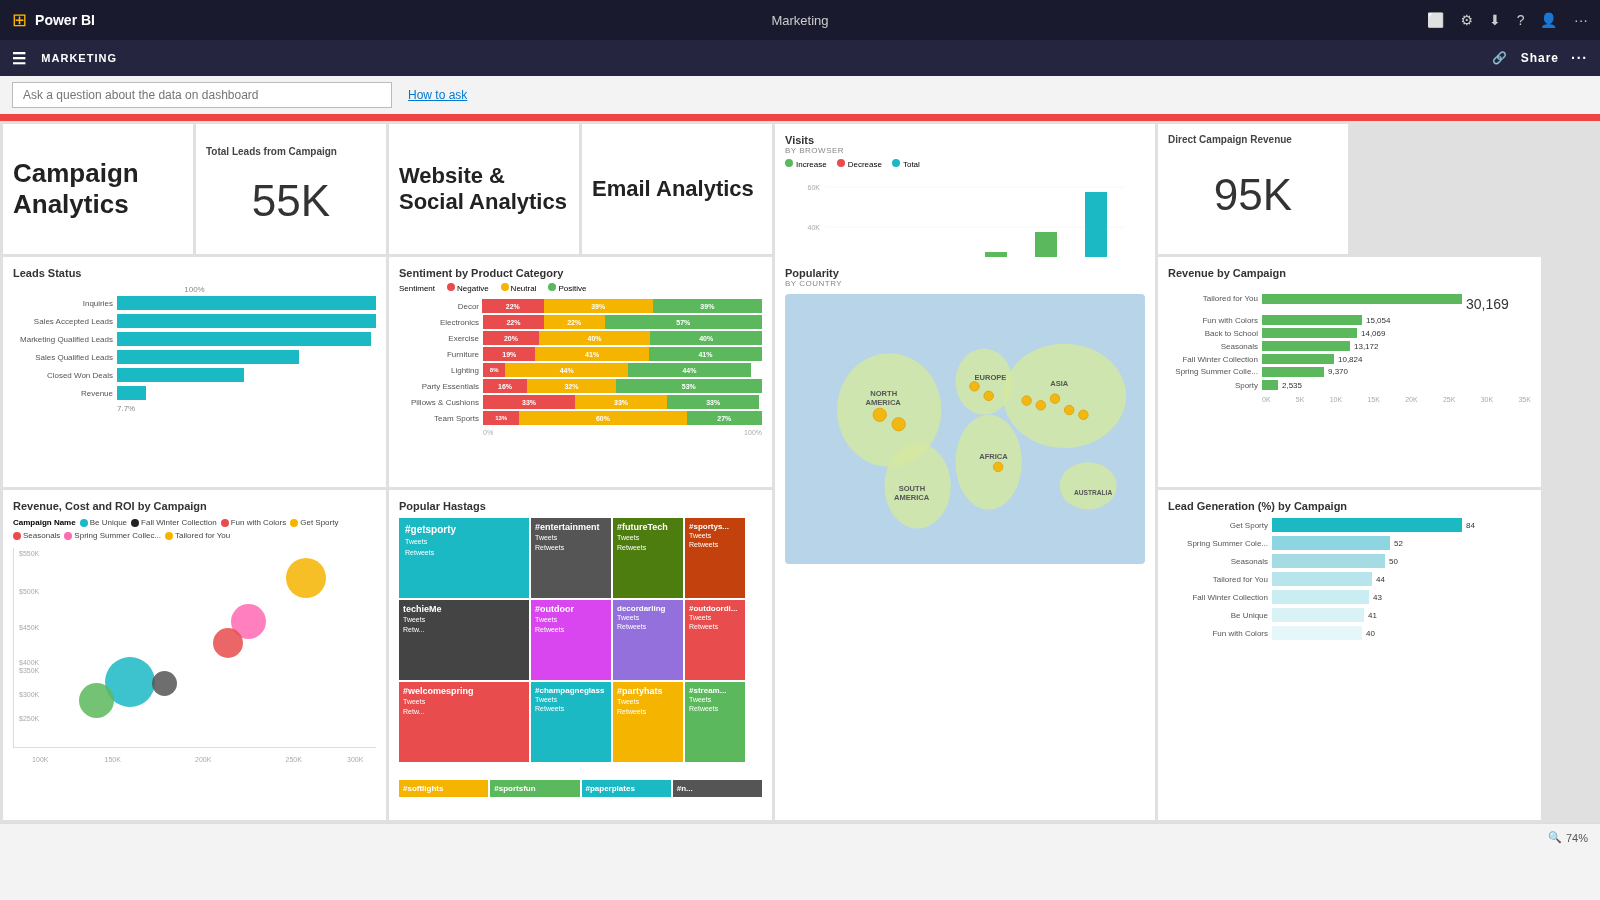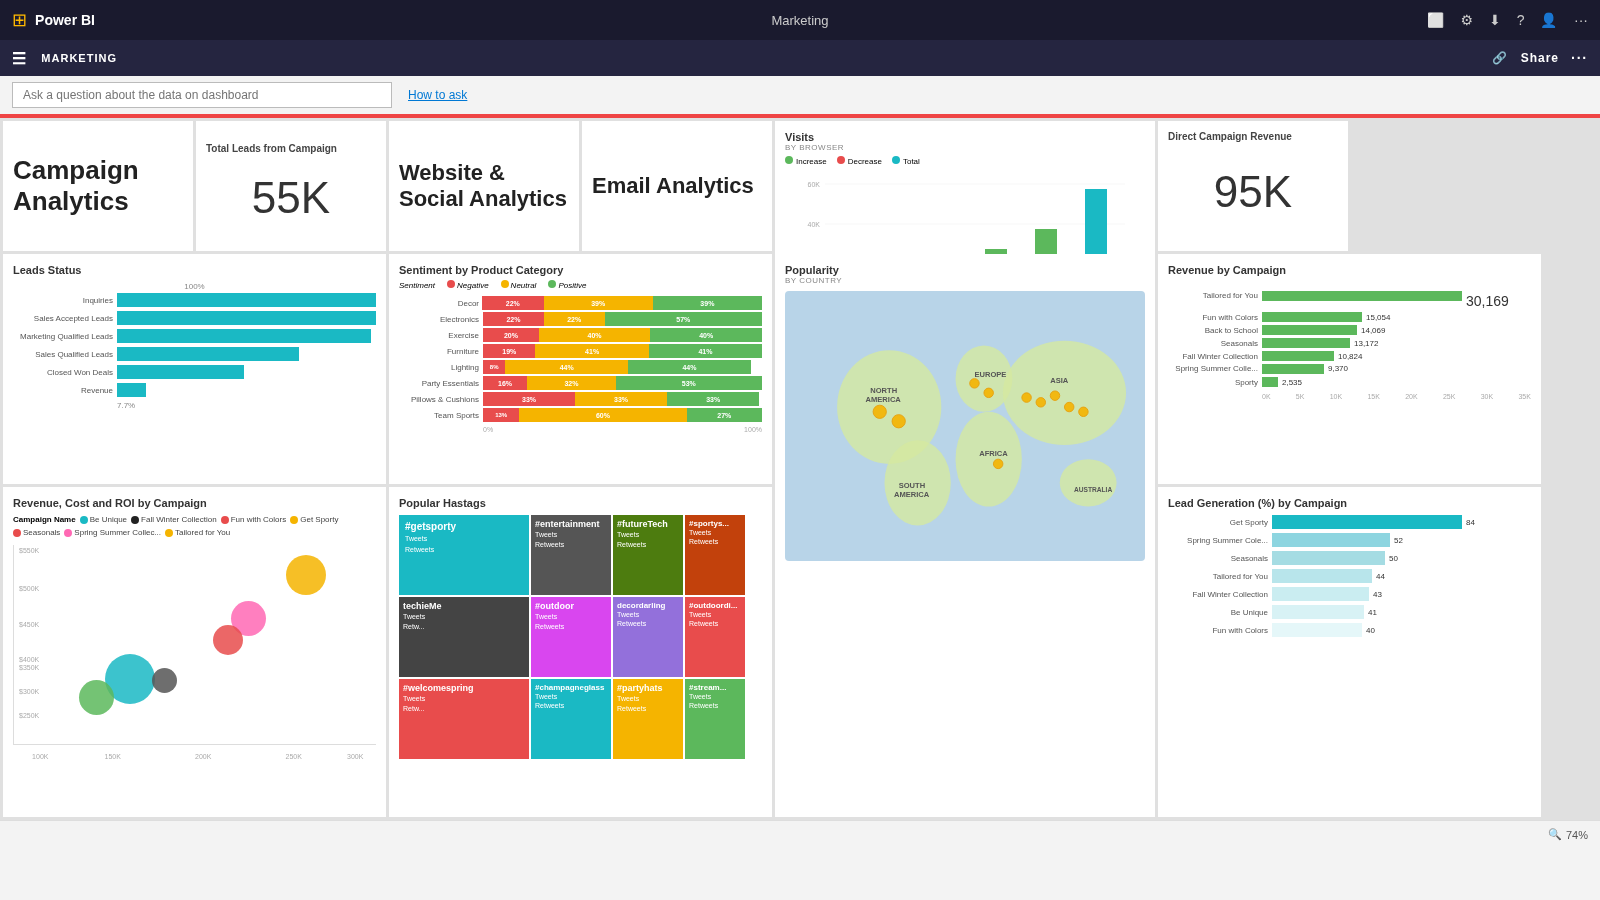--- a/index.html
+++ b/index.html
@@ -51,21 +51,21 @@
 <div class="sub-nav">
   <span style="margin-right:14px;font-size:16px;">☰</span>
   <span style="font-size:11px;font-weight:600;letter-spacing:1px;">MARKETING</span>
   <div style="margin-left:auto;display:flex;align-items:center;gap:12px;">
     <span style="font-size:12px;">🔗</span>
     <span style="font-size:12px;cursor:pointer;">Share</span>
     <span style="font-size:14px;">···</span>
   </div>
 </div>
 
-<div style="background:#f3f3f3;padding:6px 12px;display:flex;align-items:center;gap:16px;border-bottom:4px solid #ef4444;">
+<div style="background:#f3f3f3;padding:6px 12px;display:flex;align-items:center;gap:16px;border-bottom:7px solid #ef4444;">
   <input type="text" style="border: 1px solid rgb(187, 187, 187); padding: 5px 10px; font-size: 12px; color: rgb(136, 136, 136); width: 380px; outline: none;" placeholder="Ask a question about the data on dashboard">
   <a style="font-size:12px;color:#0078d4;cursor:pointer;text-decoration:underline;">How to ask</a>
 </div>
 
 <div style="display:grid;grid-template-columns:190px 190px 190px 190px 380px 190px 190px;grid-template-rows:130px 230px 330px;gap:3px;padding:3px;background:#e0e0e0;">
 
   <div class="p" style="display:flex;align-items:center;">
     <div>
       <div style="font-size:26px;font-weight:700;color:#222;line-height:1.2;">Campaign Analytics</div>
     </div>
@@ -166,21 +166,21 @@
       <div style="display:flex;align-items:center;margin-bottom:4px;gap:4px;">
         <div style="font-size:8px;color:#555;min-width:100px;text-align:right;">Revenue</div>
         <div style="width:8%;height:14px;background:#1ab9c4;"></div>
       </div>
     </div>
     <div style="font-size:8px;color:#888;text-align:left;margin-top:2px;padding-left:104px;">7.7%</div>
   </div>
 
   <div class="p" style="grid-column:3/5;grid-row:2;">
     <div style="font-size:11px;font-weight:700;color:#333;margin-bottom:4px;">Sentiment by Product Category</div>
-    <div style="display:flex;gap:12px;font-size:8px;margin-bottom:6px;align-items:center;font-style:italic;">
+    <div style="display:flex;gap:12px;font-size:8px;margin-bottom:6px;align-items:center;">
       <span>Sentiment</span>
       <span><span style="display:inline-block;width:8px;height:8px;border-radius:50%;background:#e84c4c;margin-right:2px;"></span>Negative</span>
       <span><span style="display:inline-block;width:8px;height:8px;border-radius:50%;background:#f5b400;margin-right:2px;"></span>Neutral</span>
       <span><span style="display:inline-block;width:8px;height:8px;border-radius:50%;background:#5cb85c;margin-right:2px;"></span>Positive</span>
     </div>
 
     <div>
 
       <div style="display:flex;align-items:center;margin-bottom:2px;gap:3px;">
         <div style="font-size:8px;color:#555;min-width:80px;text-align:right;">Decor</div>
@@ -368,20 +368,26 @@
       <div style="background:#c2410c;padding:4px;color:white;font-size:8px;font-weight:700;">#sportys...<br><span style="font-size:7px;font-weight:400;">Tweets</span><br><span style="font-size:7px;font-weight:400;">Retweets</span></div>
       <div style="background:#444;padding:4px;color:white;font-size:9px;font-weight:700;grid-column:1;">techieMe<br><span style="font-size:7px;font-weight:400;">Tweets</span><br><span style="font-size:7px;font-weight:400;">Retw...</span></div>
       <div style="background:#d946ef;padding:4px;color:white;font-size:9px;font-weight:700;">#outdoor<br><span style="font-size:7px;font-weight:400;">Tweets</span><br><span style="font-size:7px;font-weight:400;">Retweets</span></div>
       <div style="background:#9370db;padding:4px;color:white;font-size:8px;font-weight:700;">decordarling<br><span style="font-size:7px;font-weight:400;">Tweets</span><br><span style="font-size:7px;font-weight:400;">Retweets</span></div>
       <div style="background:#e84c4c;padding:4px;color:white;font-size:8px;font-weight:700;">#outdoordi...<br><span style="font-size:7px;font-weight:400;">Tweets</span><br><span style="font-size:7px;font-weight:400;">Retweets</span></div>
       <div style="background:#e84c4c;padding:4px;color:white;font-size:9px;font-weight:700;">#welcomespring<br><span style="font-size:7px;font-weight:400;">Tweets</span><br><span style="font-size:7px;font-weight:400;">Retw...</span></div>
       <div style="background:#1ab9c4;padding:4px;color:white;font-size:8px;font-weight:700;">#champagneglass<br><span style="font-size:7px;font-weight:400;">Tweets</span><br><span style="font-size:7px;font-weight:400;">Retweets</span></div>
       <div style="background:#f5b400;padding:4px;color:white;font-size:9px;font-weight:700;">#partyhats<br><span style="font-size:7px;font-weight:400;">Tweets</span><br><span style="font-size:7px;font-weight:400;">Retweets</span></div>
       <div style="background:#5cb85c;padding:4px;color:white;font-size:8px;font-weight:700;">#stream...<br><span style="font-size:7px;font-weight:400;">Tweets</span><br><span style="font-size:7px;font-weight:400;">Retweets</span></div>
     </div>
+    <div style="display:flex;gap:2px;margin-top:2px;">
+      <div style="background:#f5b400;padding:4px;color:white;font-size:8px;font-weight:700;flex:1;">#softlights</div>
+      <div style="background:#5cb85c;padding:4px;color:white;font-size:8px;font-weight:700;flex:1;">#sportsfun</div>
+      <div style="background:#1ab9c4;padding:4px;color:white;font-size:8px;font-weight:700;flex:1;">#paperplates</div>
+      <div style="background:#555;padding:4px;color:white;font-size:8px;font-weight:700;flex:1;">#n...</div>
+    </div>
   </div>
 
   <div class="p" style="grid-column:5;grid-row:2/4;padding:10px;">
     <div style="font-size:11px;font-weight:700;color:#333;">Popularity</div>
     <div style="font-size:8px;color:#888;text-transform:uppercase;letter-spacing:0.5px;margin-bottom:6px;">BY COUNTRY</div>
     
     <svg viewBox="0 0 380 280" width="360" height="270" style="background:#b8d4e8;border-radius:4px;">
 
       <ellipse cx="110" cy="120" rx="55" ry="60" fill="#d4e8a0" opacity="0.8"></ellipse>
 

